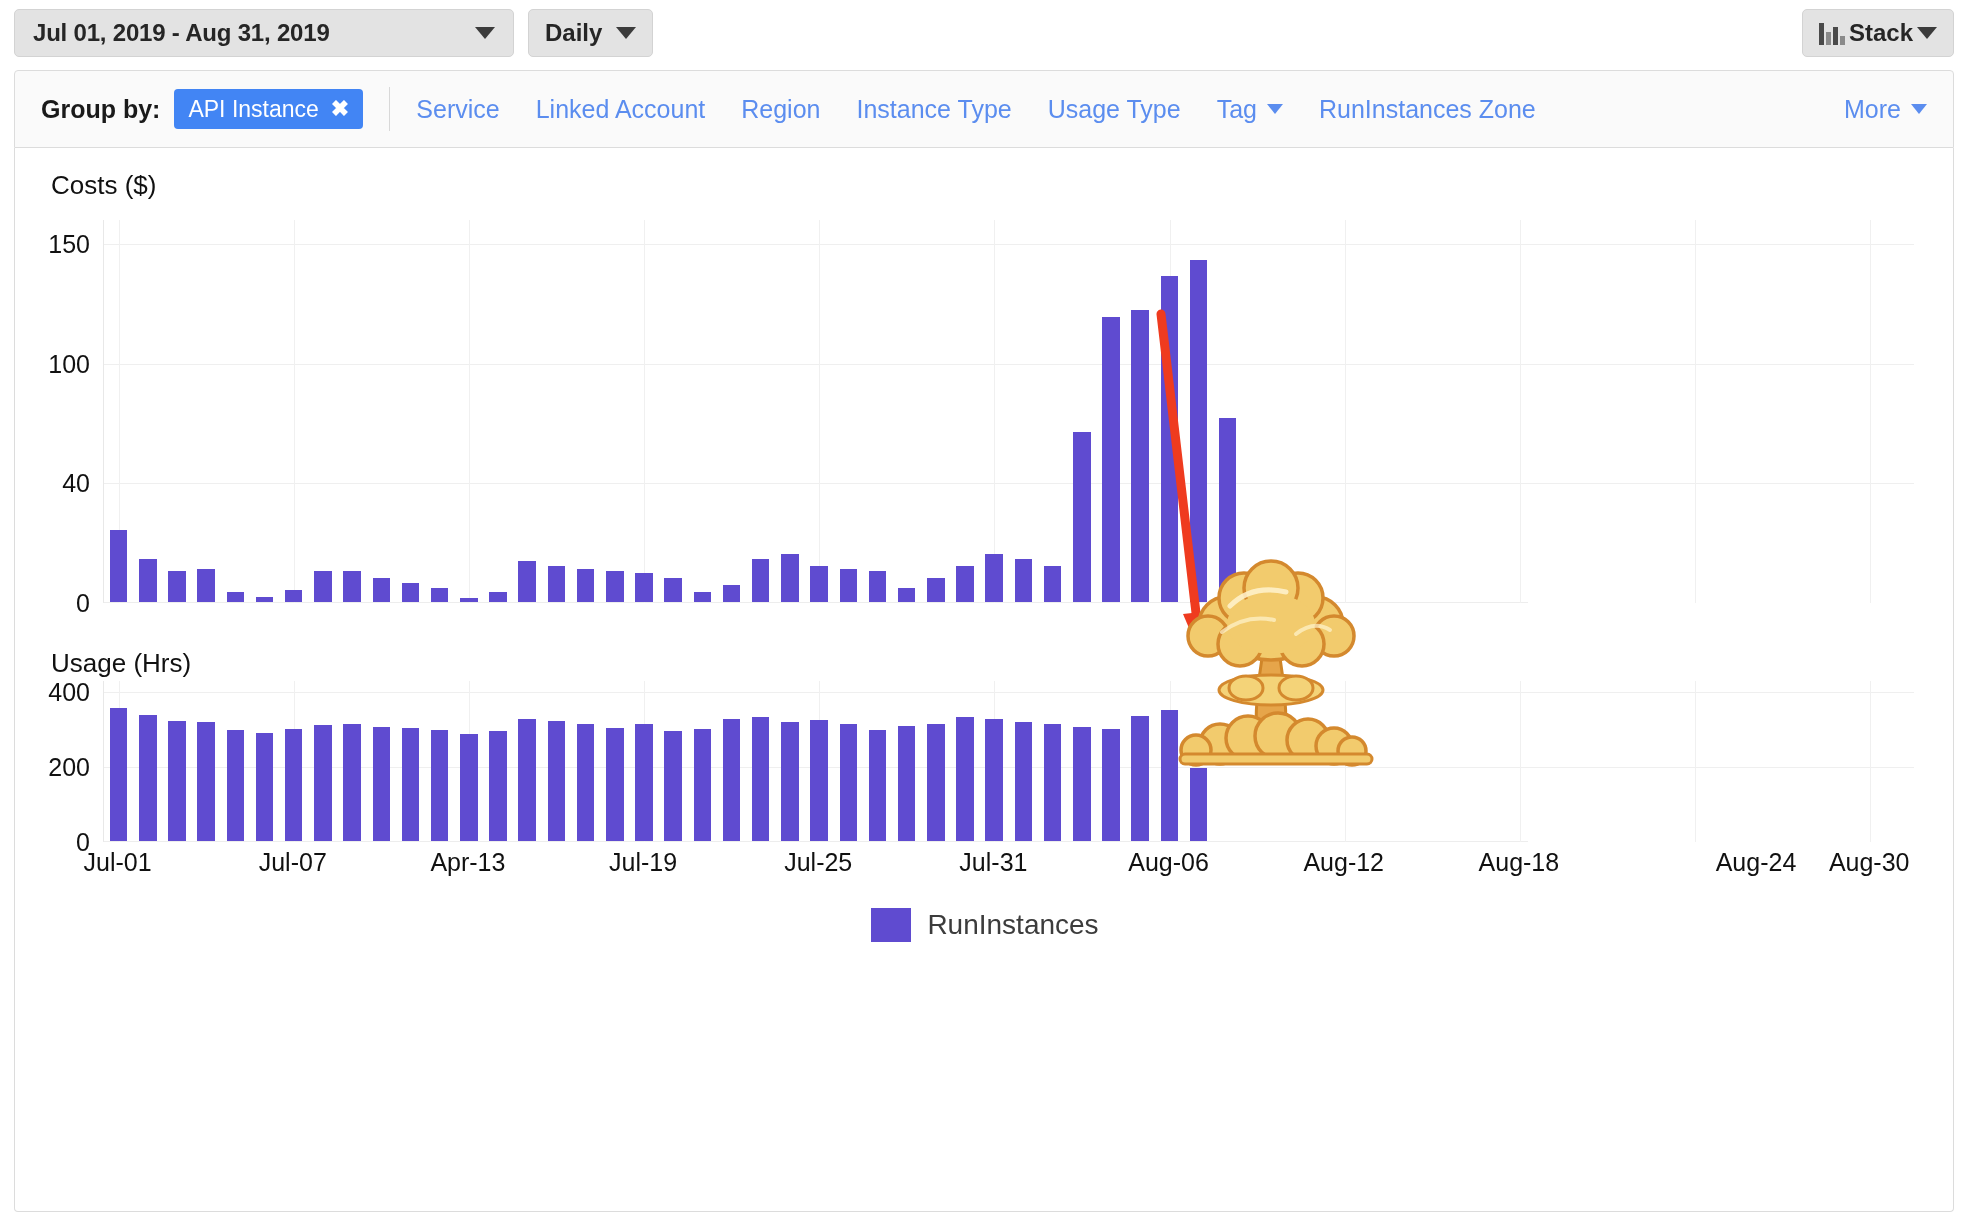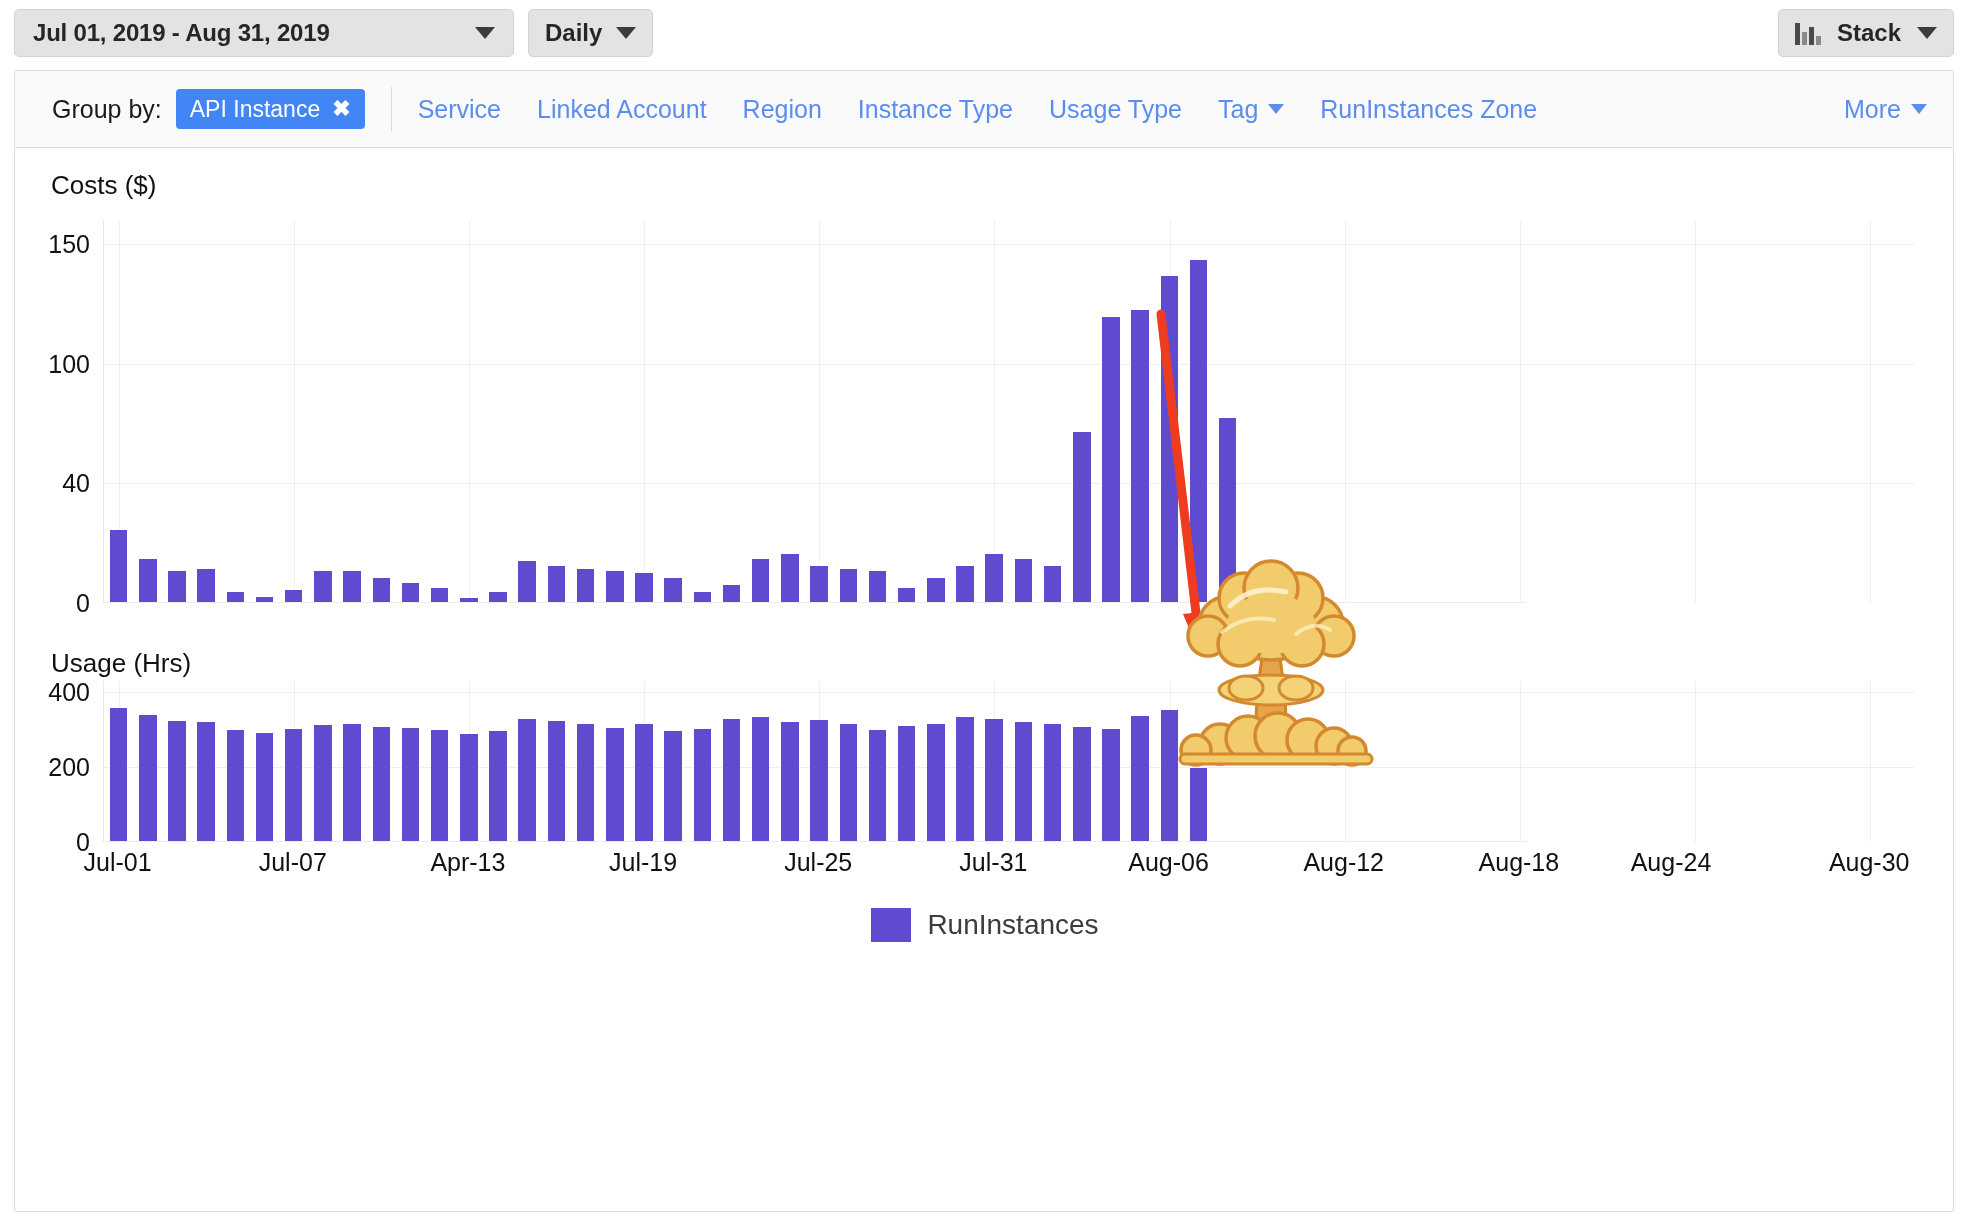--- a/index.html
+++ b/index.html
@@ -50,21 +50,21 @@
     padding: 0 16px;
     font-size: 24px;
     margin-left: 14px;
     gap: 14px;
   }
   .btn-stack {
     height: 48px;
     padding: 0 16px;
     font-size: 24px;
     margin-left: auto;
-    gap: 16px;
+    gap: 4px;
   }
   .caret {
     display: inline-block;
     width: 0; height: 0;
     border-left: 10px solid transparent;
     border-right: 10px solid transparent;
     border-top: 12px solid #3c3c3c;
     margin-left: 18px;
     flex: 0 0 auto;
   }
@@ -93,25 +93,24 @@
     width: 1940px; height: 78px;
     background: #fafafa;
     border: 1px solid #dcdcdc;
     border-radius: 4px 4px 0 0;
     display: flex;
     align-items: center;
     padding: 0 26px;
   }
   .groupby-label {
     font-size: 25px;
-    font-weight: normal;
+    font-weight: bold;
     color: #1a1a1a;
     margin-right: 14px;
     white-space: nowrap;
-    margin-left: 11px;
   }
   .chip {
     display: inline-flex;
     align-items: center;
     gap: 12px;
     background: #4285f4;
     color: #ffffff;
     font-size: 23px;
     height: 40px;
     padding: 0 14px;
@@ -646,21 +645,21 @@
     <div class="xticks" id="xticks">
         <div class="xtick" style="left: 14.5968px;">Jul-01</div>
         <div class="xtick" style="left: 189.758px;">Jul-07</div>
         <div class="xtick" style="left: 364.919px;">Apr-13</div>
         <div class="xtick" style="left: 540.081px;">Jul-19</div>
         <div class="xtick" style="left: 715.242px;">Jul-25</div>
         <div class="xtick" style="left: 890.403px;">Jul-31</div>
         <div class="xtick" style="left: 1065.56px;">Aug-06</div>
         <div class="xtick" style="left: 1240.73px;">Aug-12</div>
         <div class="xtick" style="left: 1415.89px;">Aug-18</div>
-        <div class="xtick" style="left: 1568px;">Aug-24</div>
+        <div class="xtick" style="left: 1653px;">Aug-24</div>
         <div class="xtick" style="left: 1766.21px;">Aug-30</div>
       </div>
 
     <div class="legend">
       <span class="legend-swatch"></span>
       <span class="legend-label">RunInstances</span>
     </div>
 
     <svg id="overlay" viewBox="0 0 1940 1064">
       <g>

